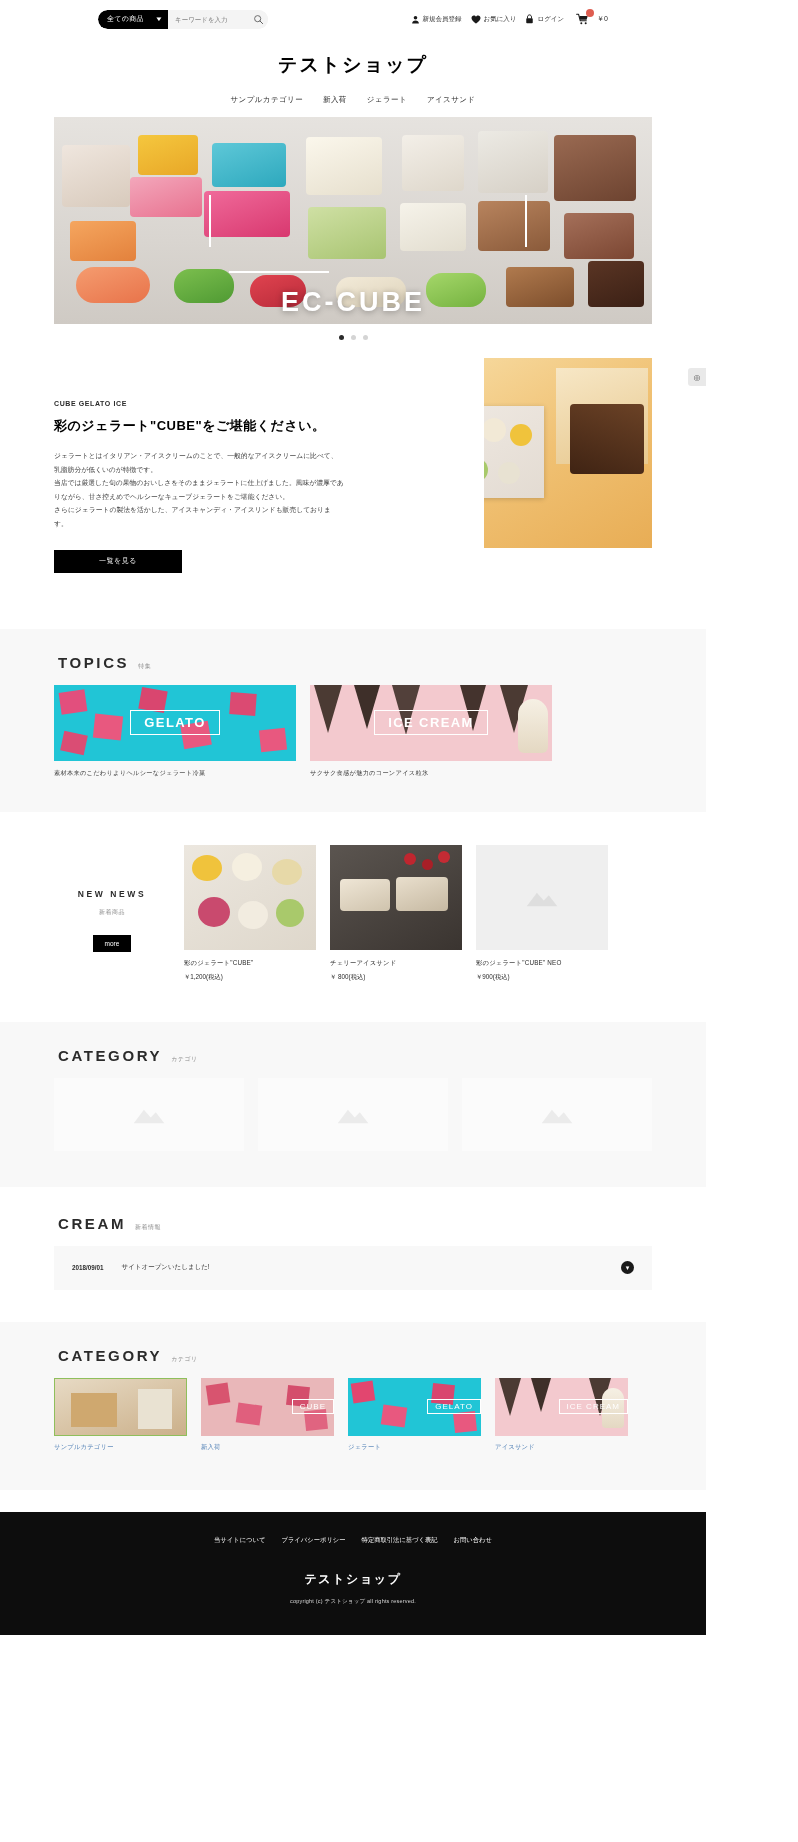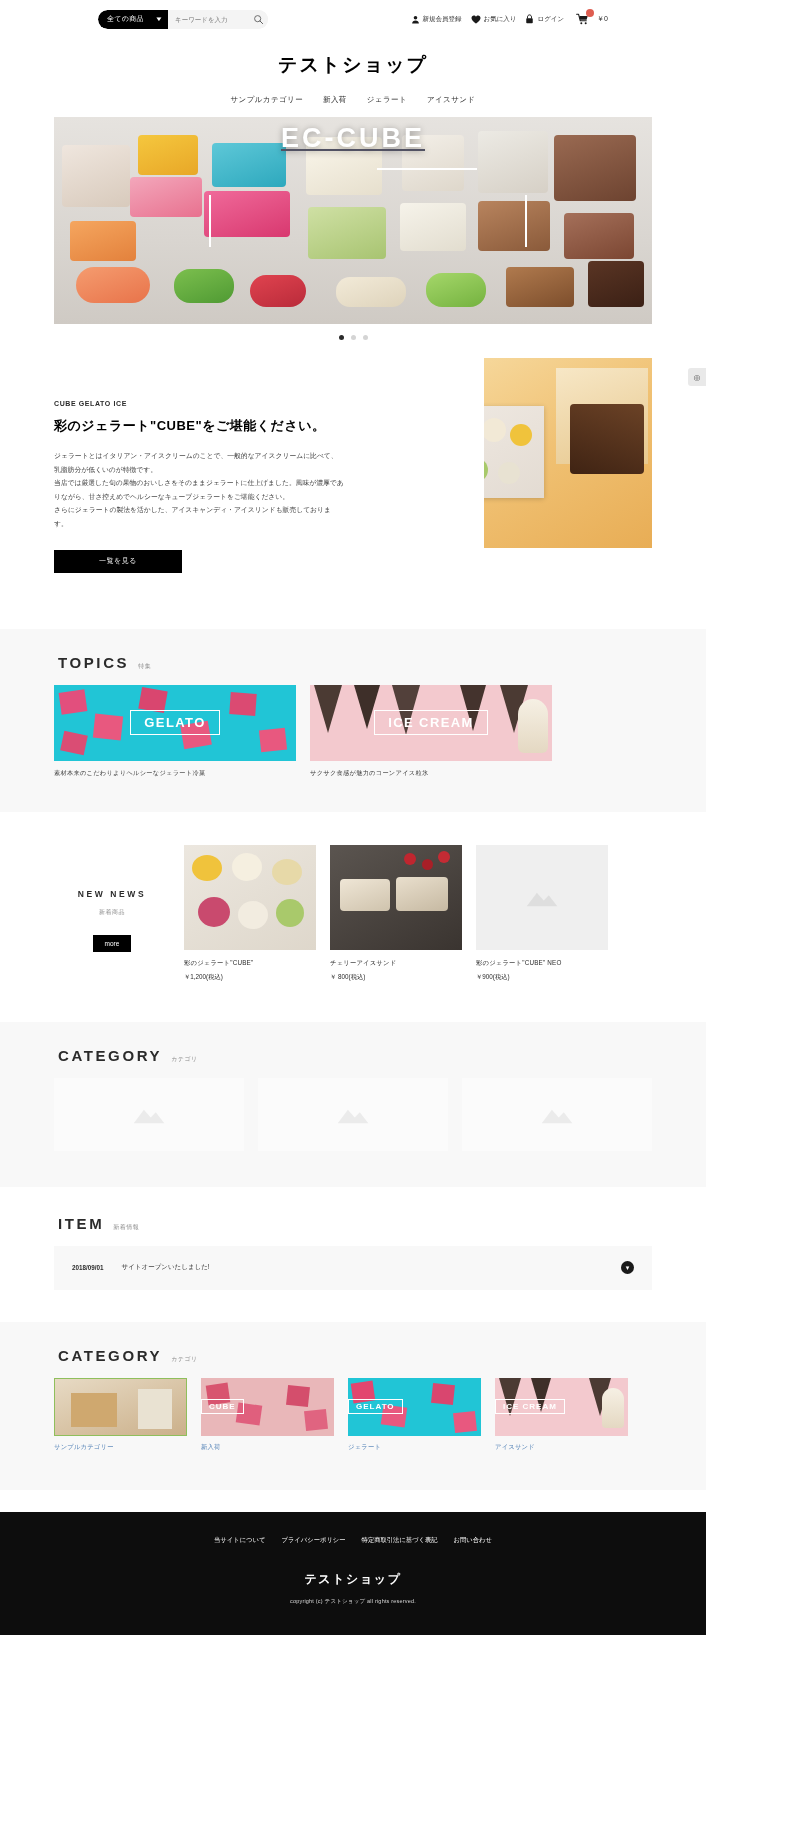--- a/index.html
+++ b/index.html
@@ -107,21 +107,21 @@
     position: relative;
     overflow: hidden;
     background: #ddd;
   }
   .hero-photo { position: absolute; inset: 0; }
   .hero-photo .tub {
     position: absolute; border-radius: 4px;
   }
   .hero-overlay {
     position: absolute; inset: 0;
-    display: flex; align-items: flex-start; justify-content: center; text-decoration: underline;
+    display: flex; align-items: flex-end; justify-content: center;
   }
   .hero-logo {
     color: #fff; font-size: 27px; font-weight: bold;
     letter-spacing: 3px; position: relative;
     padding: 6px 14px;
     text-shadow: 0 1px 6px rgba(0,0,0,.35);
   }
   .hero-logo::before, .hero-logo::after {
     content: ""; position: absolute; width: 100px; height: 2px; background: #fff;
   }
@@ -269,22 +269,22 @@
   .catphoto-grid { display: flex; gap: 14px; }
   .catphoto { width: 133px; }
   .catphoto-img {
     width: 133px; height: 58px; position: relative; overflow: hidden;
   }
   .catphoto-label {
     font-size: 6.3px; color: #4f7fb5; margin-top: 7px; letter-spacing: .2px;
   }
   .cp-badge {
     position: absolute; inset: 0;
-    display: flex; align-items: center; justify-content: flex-start;
-    color: #fff; font-size: 8px; font-weight: bold; letter-spacing: 1px;
+    display: flex; align-items: center; justify-content: flex-end;
+    color: #fff; font-size: 8px; font-weight: normal; letter-spacing: 1px;
   }
   .cp-badge span { border: 1.2px solid #fff; padding: 2px 7px; }
 
   
   .footer {
     background: #0d0d0d; color: #fff;
     padding: 24px 0 30px; margin-top: 22px;
   }
   .footer-nav {
     display: flex; justify-content: center; gap: 16px;
@@ -546,21 +546,21 @@
             <path d="M2 26 L14 10 L22 19 L28 13 L38 26 Z" fill="#dcdcdc"></path>
           </svg>
         </div>
       </div>
     </div>
   </section>
 
   <section class="news">
     <div class="section-inner">
       <div class="section-head">
-        <span class="section-title-en">ITEM</span>
+        <span class="section-title-en">CREAM</span>
         <span class="section-title-ja">新着情報</span>
       </div>
       <div class="news-row">
         <span class="news-date">2018/09/01</span>
         <span class="news-text">サイトオープンいたしました!</span>
         <span class="news-toggle">▾</span>
       </div>
     </div>
   </section>
 

